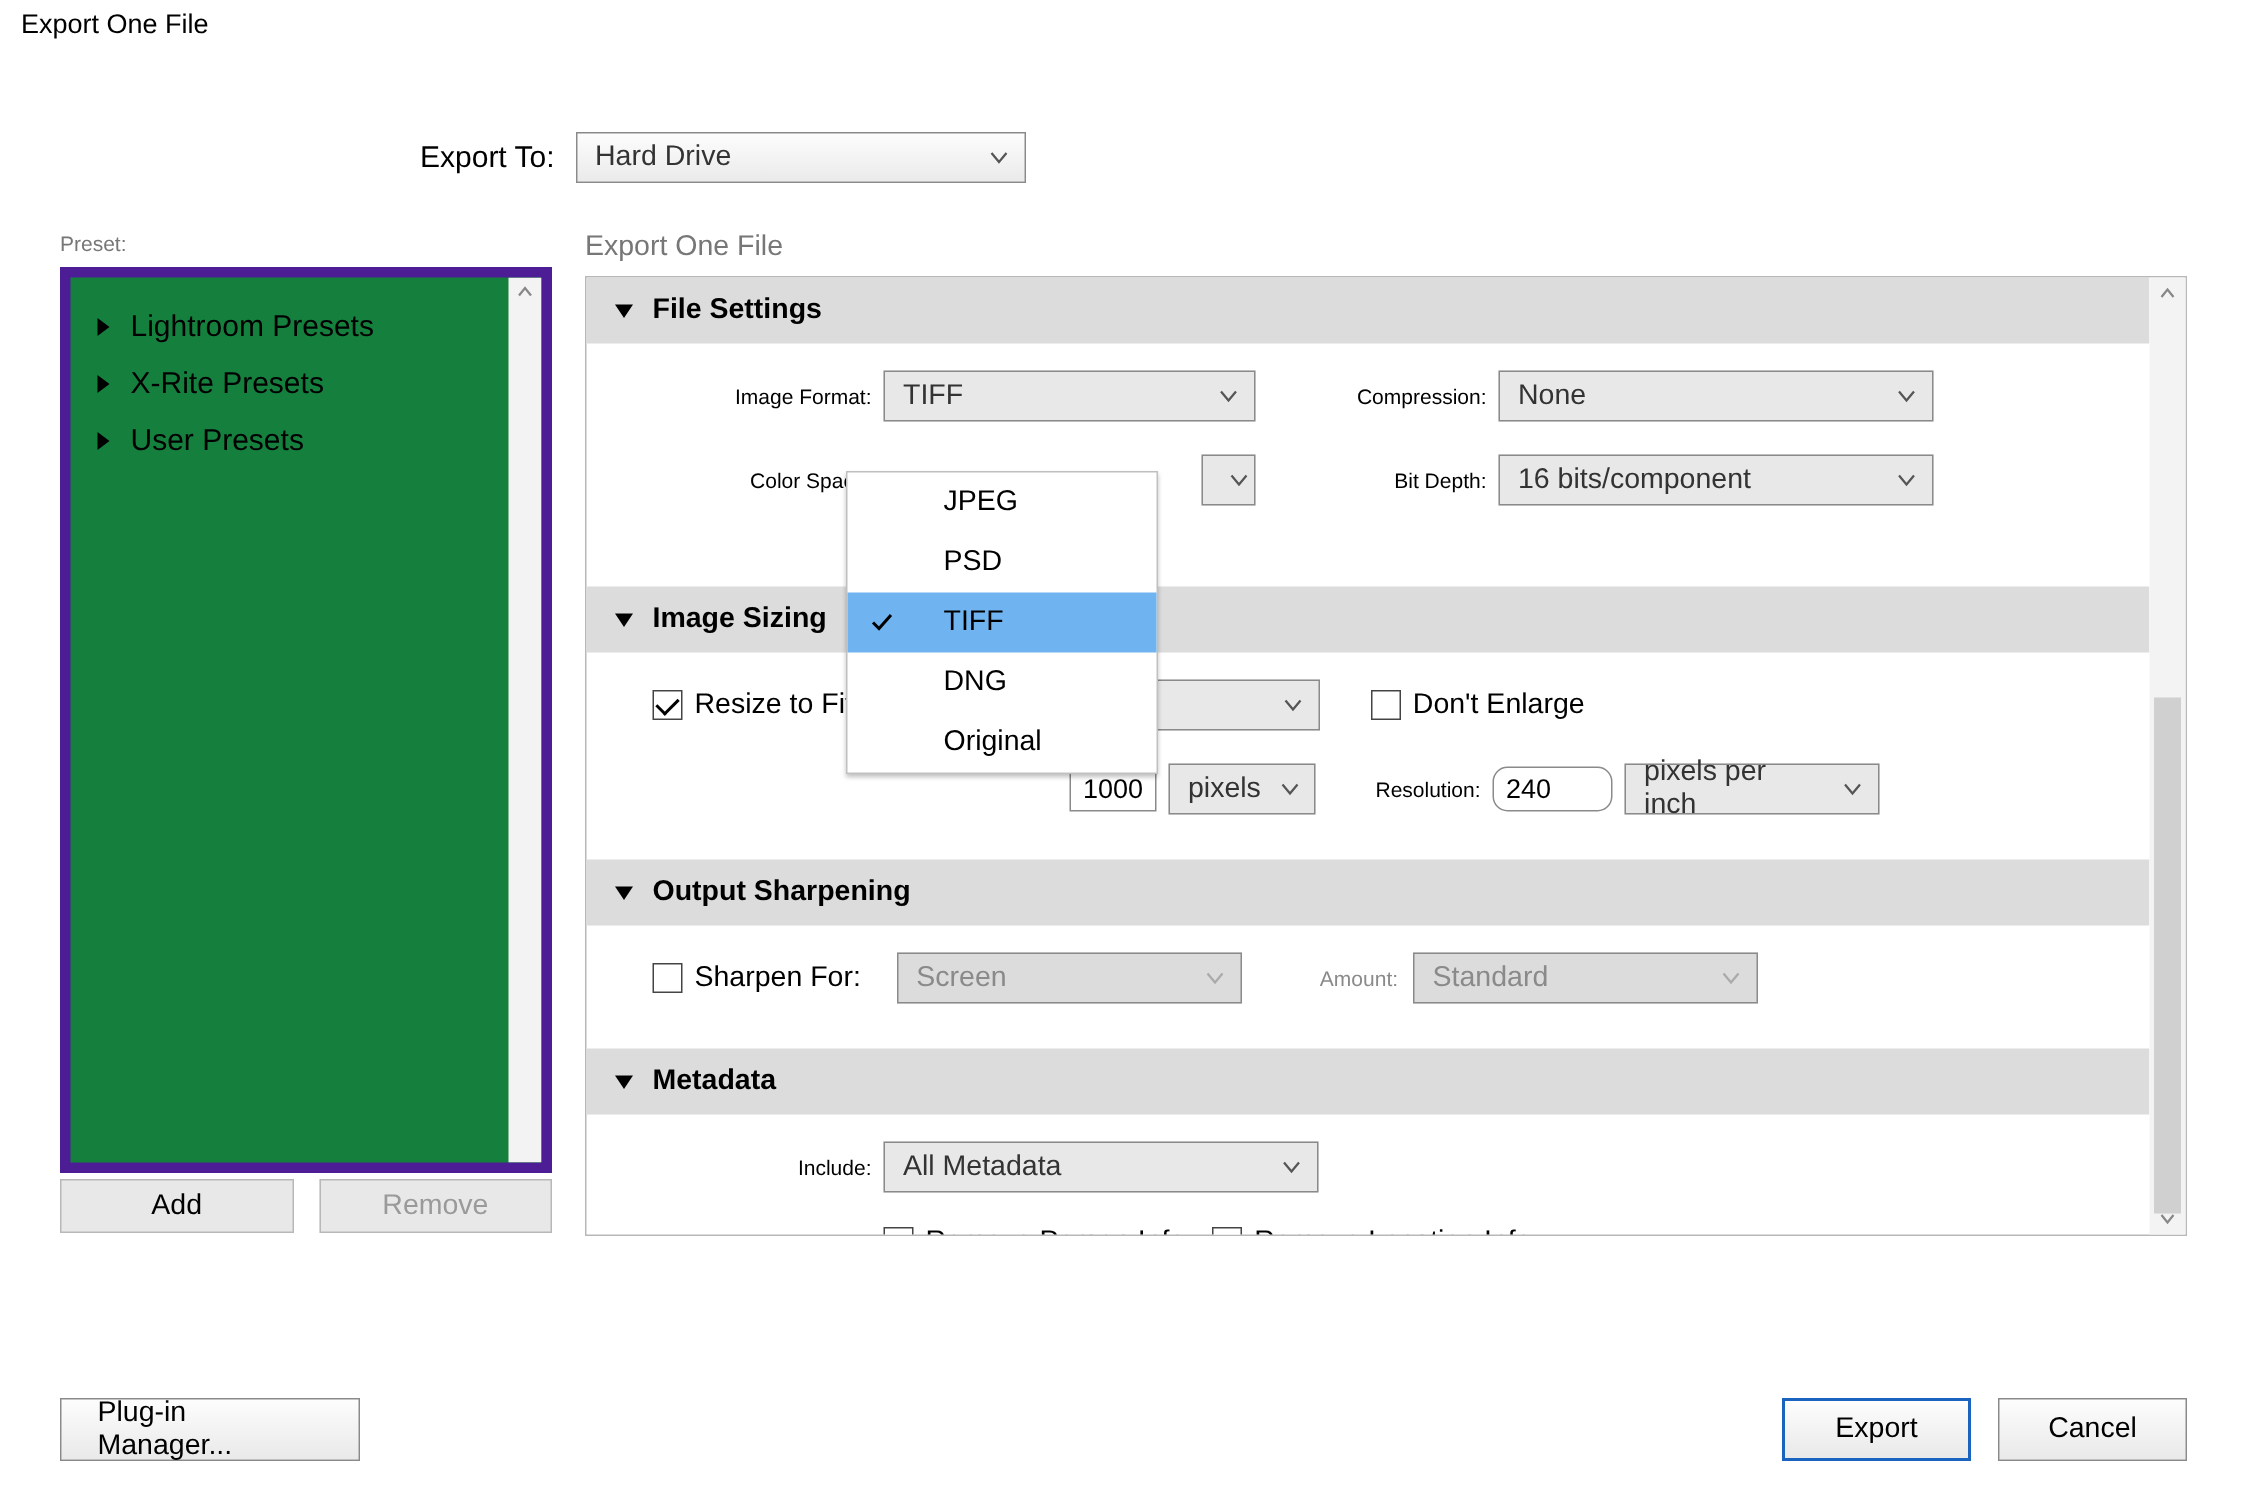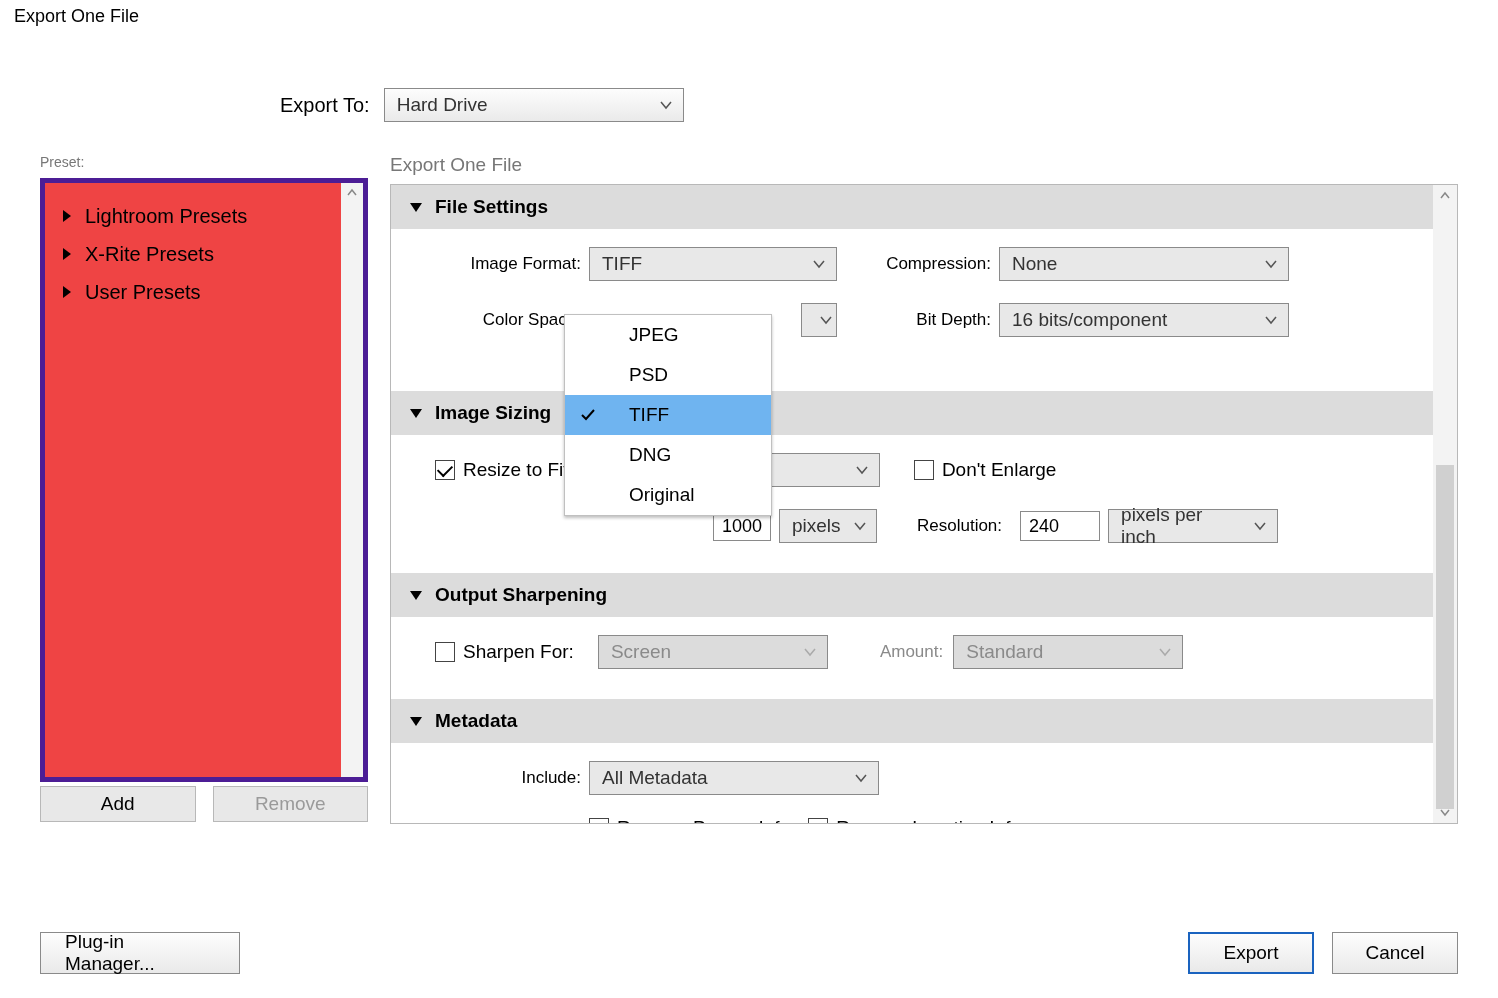--- a/index.html
+++ b/index.html
@@ -17,21 +17,21 @@
   .select { display:inline-flex; align-items:center; justify-content:space-between; border:1px solid #8a8a8a; background:#e8e8e8; height:34px; padding:0 10px 0 12px; font-size:19px; color:#333; }
   .select.white-bg { background:linear-gradient(#fdfdfd,#eaeaea); }
   .select .chev { margin-left:12px; }
   .chev svg { width:14px; height:14px; display:block; }
   .input { border:1px solid #8a8a8a; background:#fff; height:30px; font-size:18px; padding:0 8px; }
 
   .columns { display:flex; gap:22px; }
 
   .preset-col { width:328px; }
   .preset-col .col-lbl { font-size:14px; color:#777; margin-bottom:8px; }
-  .preset-box { border:5px solid #4c1d95; background:#ef4444; height:604px; position:relative; overflow:hidden; }
+  .preset-box { border:7px solid #4c1d95; background:#15803d; height:604px; position:relative; overflow:hidden; }
   .preset-scroll { position:absolute; right:0; top:0; bottom:0; width:22px; background:#f3f3f3; display:flex; align-items:flex-start; justify-content:center; padding-top:4px; }
   .preset-scroll svg { width:12px; height:12px; }
   .preset-list { padding:14px 4px 0 16px; }
   .preset-item { display:flex; align-items:center; font-size:20px; color:#000; height:38px; }
   .preset-item .tri { margin-right:12px; }
   .tri svg { width:12px; height:14px; display:block; }
   .preset-btns { display:flex; gap:17px; margin-top:4px; }
   .preset-btns .pbtn { flex:1; height:36px; border:1px solid #b8b8b8; background:#e8e8e8; font-size:19px; display:flex; align-items:center; justify-content:center; }
   .preset-btns .pbtn.disabled { color:#9a9a9a; }
 
@@ -44,21 +44,21 @@
   .v-scroll .up { top:0; } .v-scroll .dn { bottom:0; }
   .v-scroll .thumb { position:absolute; left:3px; right:3px; top:280px; height:344px; background:#d0d0d0; }
   .v-scroll svg { width:12px; height:12px; }
 
   .section-hdr { background:#dcdcdc; height:44px; display:flex; align-items:center; padding-left:18px; font-size:19px; font-weight:600; color:#000; }
   .section-hdr .dtri { margin-right:12px; }
   .dtri svg { width:14px; height:12px; display:block; }
 
   .section-body { padding:18px 24px 24px 40px; }
   .row { display:flex; align-items:center; margin-bottom:22px; }
-  .flabel { font-size:17px; color:#000; text-align:right; }
+  .flabel { font-size:14px; color:#000; text-align:right; }
   .flabel.muted { color:#8a8a8a; }
 
   .checkbox { display:inline-flex; align-items:center; font-size:19px; color:#000; }
   .cb { width:20px; height:20px; border:1px solid #444; background:#fff; display:inline-flex; align-items:center; justify-content:center; margin-right:8px; }
   .cb.checked::after { content:""; width:12px; height:7px; border-left:2px solid #000; border-bottom:2px solid #000; transform:rotate(-45deg) translate(1px,-1px); }
   .select.disabled { background:#dcdcdc; color:#8a8a8a; }
 
   
   .dropdown-pop { position:absolute; top:272px; left:564px; width:208px; background:#ffffff; box-shadow:0 2px 3px rgba(0,0,0,0.25); border:1px solid #c0c0c0; z-index:50; }
   .dd-item { height:40px; display:flex; align-items:center; font-size:19px; padding-left:64px; position:relative; }
@@ -228,21 +228,21 @@
               <input class="input" style="width: 58px; text-align: left;" value="1000">
               <span class="select" style="width:98px; margin-left:8px">
                 <span>pixels</span>
                 <span class="chev">
                     <svg viewBox="0 0 14 14">
                       <path d="M2 4 L7 10 L12 4" stroke="#555" stroke-width="1.5" fill="none"></path>
                     </svg>
                   </span>
               </span>
               <span class="flabel" style="margin-left:40px">Resolution:</span>
-              <input class="input" style="width: 80px; margin-left: 18px;" value="240">
+              <input class="input" style="width: 80px; margin-left: 8px; border-radius: 10px;" value="240">
               <span class="select" style="width:170px; margin-left:8px">
                 <span>pixels per inch</span>
                 <span class="chev">
                     <svg viewBox="0 0 14 14">
                       <path d="M2 4 L7 10 L12 4" stroke="#555" stroke-width="1.5" fill="none"></path>
                     </svg>
                   </span>
               </span>
             </div>
           </div>

